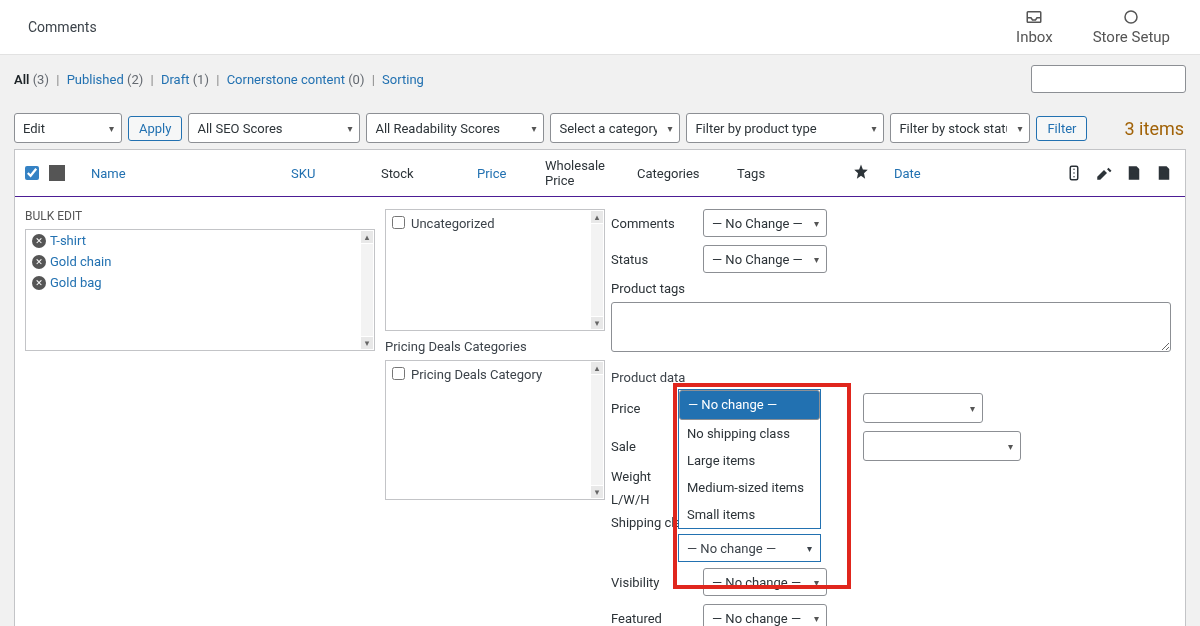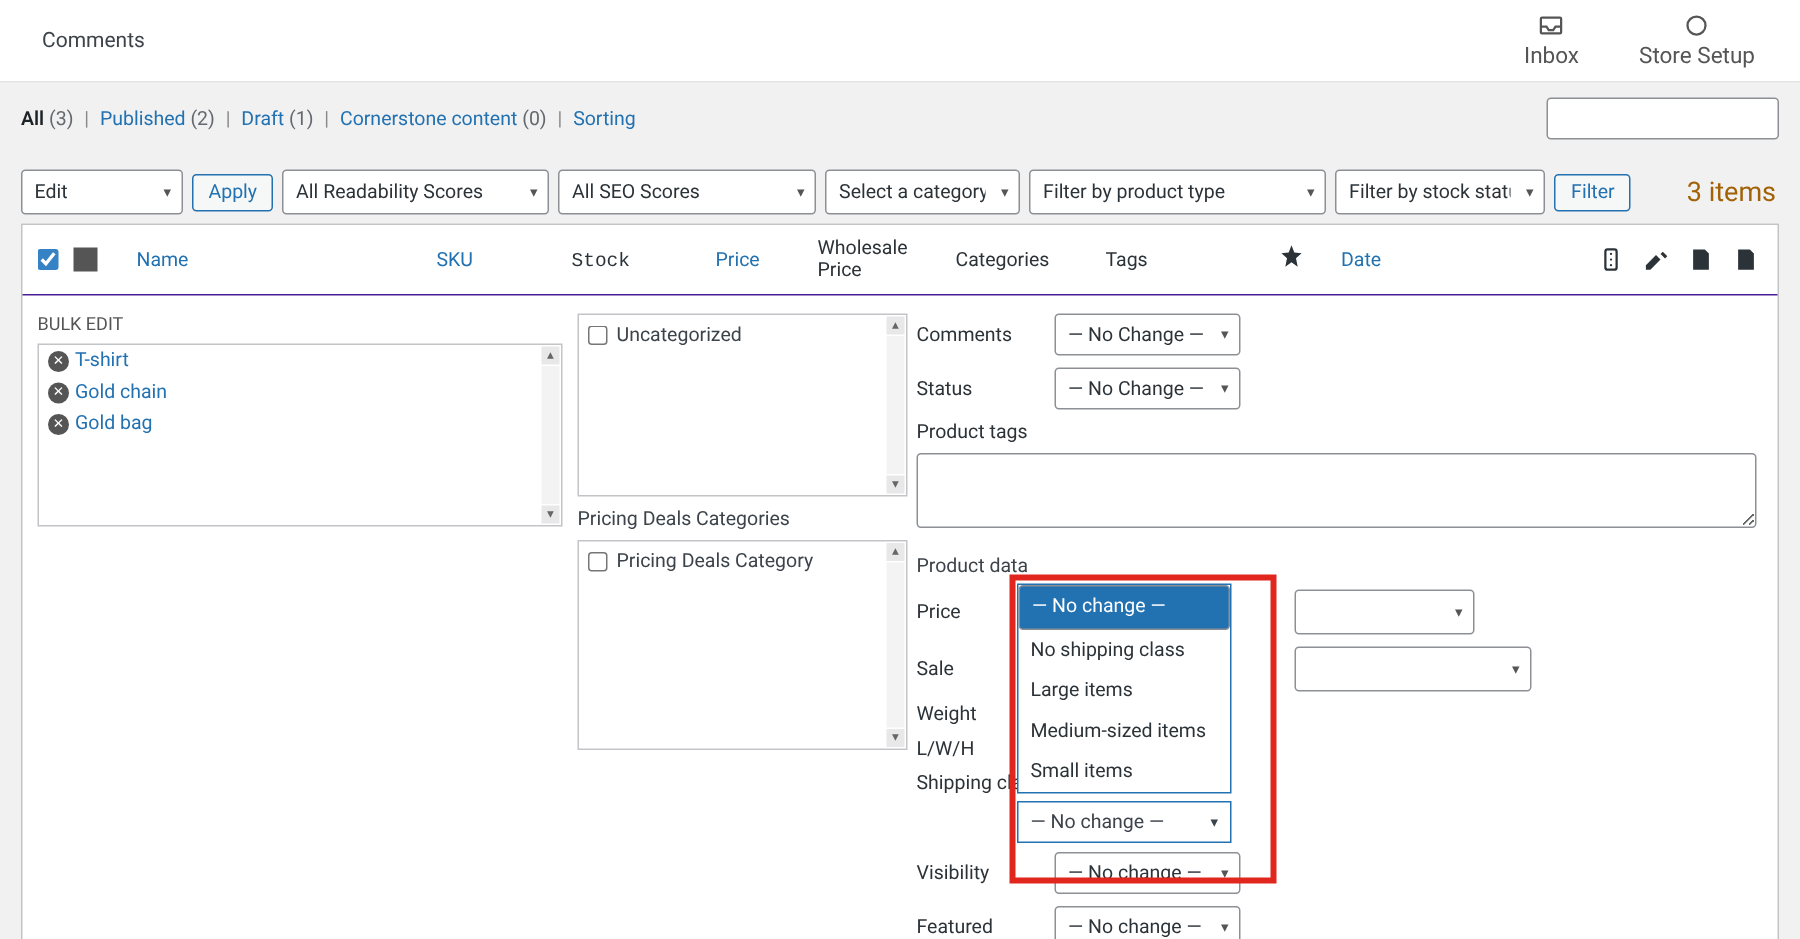--- a/index.html
+++ b/index.html
@@ -23,21 +23,21 @@
   .filter-row select, .sel { height: 30px; border: 1px solid #8c8f94; border-radius: 3px; padding: 0 22px 0 8px; background: #fff; color: #2c3338; font-size: 13px; appearance: none; }
   .sel-wrap { position: relative; display: inline-block; }
   .sel-wrap::after { content: "▾"; position: absolute; right: 8px; top: 50%; transform: translateY(-50%); font-size: 10px; color: #555; pointer-events: none; }
   .items-count { margin-left: auto; color: #a16207; font-size: 18px; padding-right: 2px; }
   .table-wrap { background: #fff; border: 1px solid #c3c4c7; }
   .table-head { display: flex; align-items: center; padding: 8px 10px; border-bottom: 1px solid #4c1d95; font-size: 13px; }
   .th { color: #2271b1; }
   .th.dark { color: #2c3338; }
   .th.name { width: 200px; padding-left: 70px; }
   .th.sku { width: 90px; }
-  .th.stock { width: 96px; font-family: Liberation Mono, monospace; }
+  .th.stock { width: 96px; }
   .th.price { width: 68px; }
   .th.wholesale { width: 92px; color:#2c3338;}
   .th.cat { width: 100px; color:#2c3338;}
   .th.tags { width: 115px; color:#2c3338;}
   .th.star { width: 42px; }
   .th.date { width: 130px; }
   .th.actions { flex: 0 0 auto; display: flex; gap: 12px; margin-left:auto; padding-right:2px;}
   .th svg { width:18px;height:18px;fill:#2c3338;}
   .cb { width: 14px; height:14px; accent-color:#3582c4; margin-right: 10px;}
   .img-placeholder { width:16px; height:16px; background:#555; margin-right: 26px;}
@@ -46,21 +46,21 @@
   .col1 { width: 350px; margin-right: 10px;}
   .col2 { width: 220px; margin-right: 6px;}
   .col3 { flex: 1; }
   .section-title { font-size: 12px; text-transform: uppercase; color: #555; margin-bottom: 6px; font-weight:400;}
   .listbox { border: 1px solid #c3c4c7; background:#fff; position: relative; height: 122px; overflow: hidden; }
   .listbox .sb-up, .listbox .sb-down { position: absolute; right:1px; width:12px; height:12px; background:#e8e8e8; font-size:9px; text-align:center; line-height:12px; color:#666;}
   .listbox .sb-up { top:1px;} .listbox .sb-down { bottom:1px;}
   .listbox .sb-track { position:absolute; right:1px; top:14px; bottom:14px; width:12px; background:#f3f3f3;}
   .li-item { display:flex; align-items:center; gap:4px; padding: 3px 6px; font-size: 13px; color:#2271b1;}
   .li-item .x { width:14px;height:14px; border-radius:50%; background:#555; color:#fff; font-size:9px; display:flex;align-items:center;justify-content:center;}
-  .chk-line { display:flex; align-items:center; gap:6px; padding: 6px 6px; font-size:13px;}
+  .chk-line { display:flex; align-items:flex-start; gap:6px; padding: 6px 6px; font-size:13px;}
   .chk-line input { accent-color:#3582c4;}
   .pdc-label { font-size: 13px; margin: 8px 0 6px 0; }
   .form-row { display:flex; align-items:center; margin-bottom: 8px;}
   .form-row .lbl { width: 92px; font-size: 13px; color:#2c3338;}
   .nochange-sel { width: 124px; height: 28px; position: relative;}
   .textarea { width: 560px; height: 50px; border:1px solid #8c8f94; border-radius:3px; resize: both; }
   .shipping-block { position: relative; }
   .red-box { position:absolute; border: 4px solid #e0261d; pointer-events:none; left:0px; top:-6px; width:178px; height:206px; z-index:5;}
   .dropdown-open { position:absolute; left:5px; top:0; width:143px; border:1px solid #2271b1; background:#fff; z-index:6; }
   .dropdown-open .opt { padding: 6px 8px; font-size:13px; color:#2c3338; cursor:pointer;}
@@ -109,22 +109,22 @@
       <a href="#">Sorting</a>
     </div>
     <div class="search-area">
       <input type="text" style="">
     </div>
   </div>
 
   <div class="filter-row">
     <span class="sel-wrap"><select class="sel" style="width:108px"><option>Edit</option></select></span>
     <button class="btn">Apply</button>
+    <span class="sel-wrap"><select class="sel" style="width:172px"><option>All SEO Scores</option></select></span>
     <span class="sel-wrap"><select class="sel" style="width:178px"><option>All Readability Scores</option></select></span>
-    <span class="sel-wrap"><select class="sel" style="width:172px"><option>All SEO Scores</option></select></span>
     <span class="sel-wrap"><select class="sel" style="width:130px"><option>Select a category</option></select></span>
     <span class="sel-wrap"><select class="sel" style="width:198px"><option>Filter by product type</option></select></span>
     <span class="sel-wrap"><select class="sel" style="width:140px"><option>Filter by stock status</option></select></span>
     <button class="btn">Filter</button>
     <span class="items-count">3 items</span>
   </div>
 
   <div class="table-wrap">
     <div class="table-head">
       <input type="checkbox" class="cb" checked="" style="">

